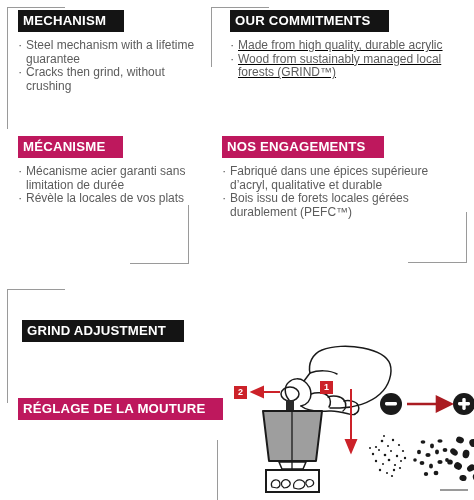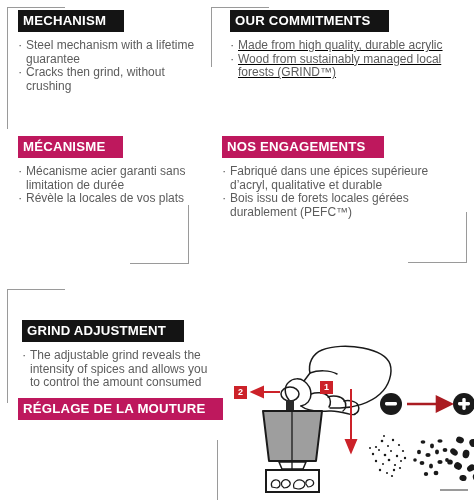--- a/index.html
+++ b/index.html
@@ -123,23 +123,20 @@
   <div class="panel" style="left:222px;top:136px;width:244px;">
     <span class="hd red">NOS ENGAGEMENTS</span>
     <ul class="bl">
       <li>Fabriqué dans une épices supérieure d’acryl, qualitative et durable</li>
       <li>Bois issu de forets locales gérées durablement (PEFC™)</li>
     </ul>
   </div>
 
   <div class="panel" style="left:22px;top:292px;width:196px;margin-top:28px;">
     <span class="hd black">GRIND ADJUSTMENT</span>
-    <ul class="bl">
-      <li>The adjustable grind reveals the intensity of spices and allows you to control the amount consumed</li>
-    </ul>
   </div>
 
   <div class="panel" style="left:18px;top:398px;width:200px;">
     <span class="hd red">RÉGLAGE DE LA MOUTURE</span>
   </div>
 
   <div class="illu">
     <svg width="242" height="158" viewBox="0 0 242 158" xmlns="http://www.w3.org/2000/svg">
 
       <g fill="none" stroke="#1a1a1a" stroke-width="1.5" stroke-linecap="round" stroke-linejoin="round">

